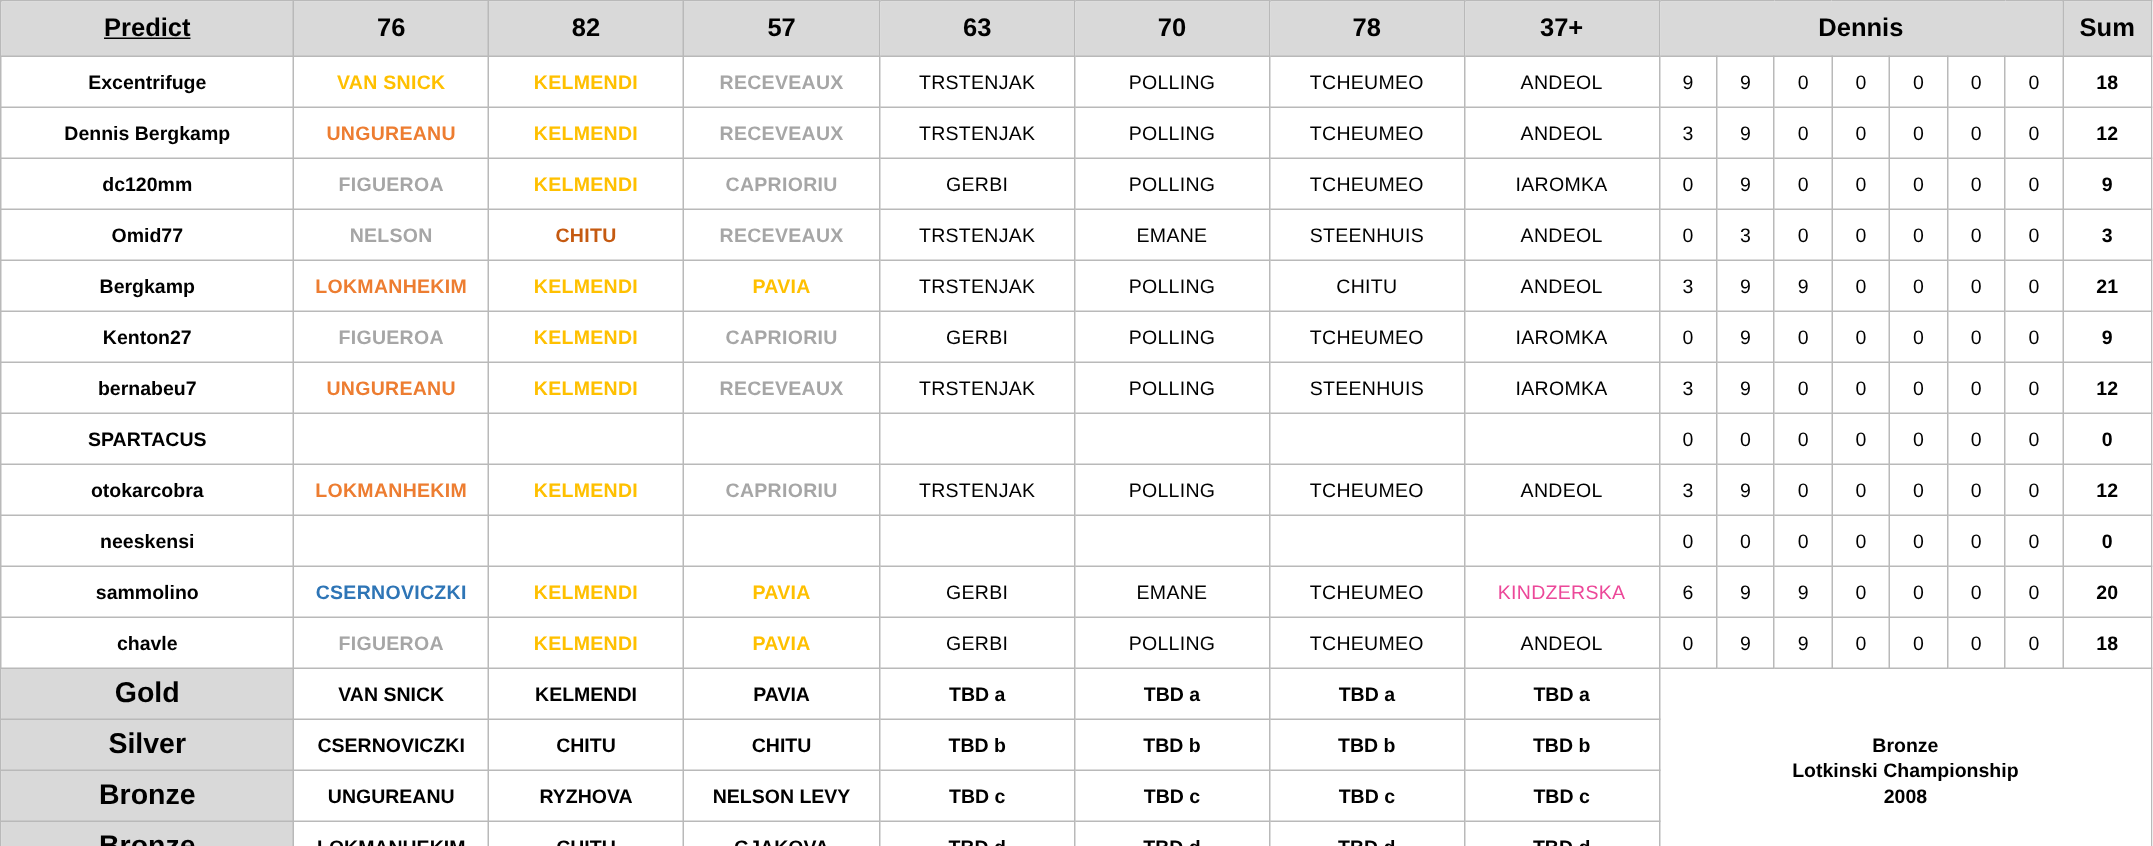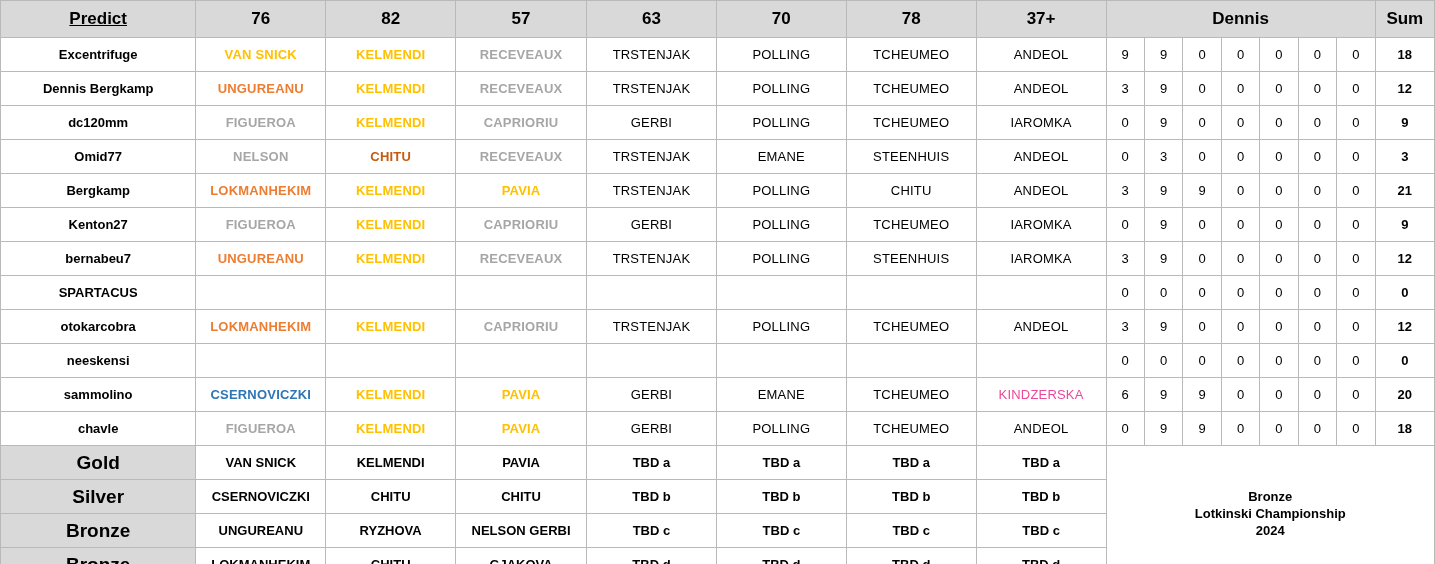--- a/index.html
+++ b/index.html
@@ -354,38 +354,38 @@
         <td class="gold">VAN SNICK</td>
         <td class="gold">KELMENDI</td>
         <td class="gold">PAVIA</td>
         <td class="tbd">TBD a</td>
         <td class="tbd">TBD a</td>
         <td class="tbd">TBD a</td>
         <td class="tbd">TBD a</td>
         <td class="event-box" colspan="8" rowspan="4">
           <span class="event-line">Bronze</span>
           <span class="event-line">Lotkinski Championship</span>
-          <span class="event-line">2024</span>
+          <span class="event-line">2008</span>
         </td>
       </tr>
       <tr class="medal">
         <td class="player">Silver</td>
         <td class="silver">CSERNOVICZKI</td>
         <td class="silver">CHITU</td>
         <td class="silver">CHITU</td>
         <td class="tbd">TBD b</td>
         <td class="tbd">TBD b</td>
         <td class="tbd">TBD b</td>
         <td class="tbd">TBD b</td>
       </tr>
       <tr class="medal">
         <td class="player">Bronze</td>
         <td class="bronze">UNGUREANU</td>
         <td class="bronze">RYZHOVA</td>
-        <td class="bronze">NELSON GERBI</td>
+        <td class="bronze">NELSON LEVY</td>
         <td class="tbd">TBD c</td>
         <td class="tbd">TBD c</td>
         <td class="tbd">TBD c</td>
         <td class="tbd">TBD c</td>
       </tr>
       <tr class="medal">
         <td class="player">Bronze</td>
         <td class="bronze">LOKMANHEKIM</td>
         <td class="bronze">CHITU</td>
         <td class="bronze">GJAKOVA</td>

